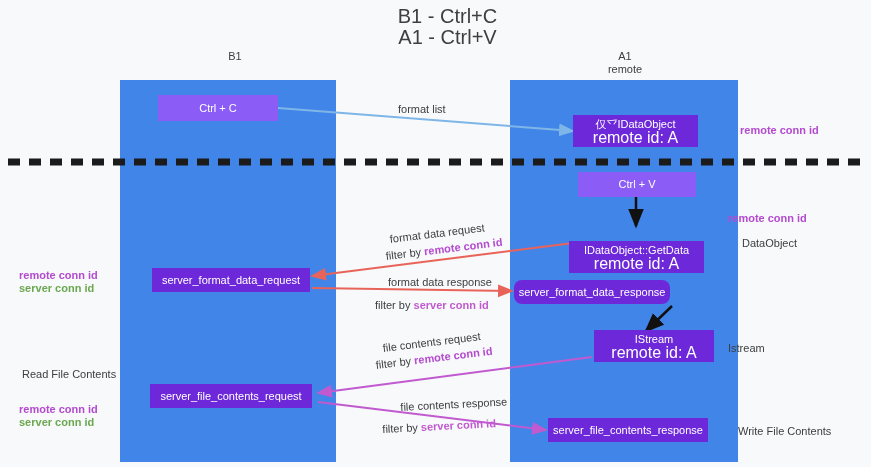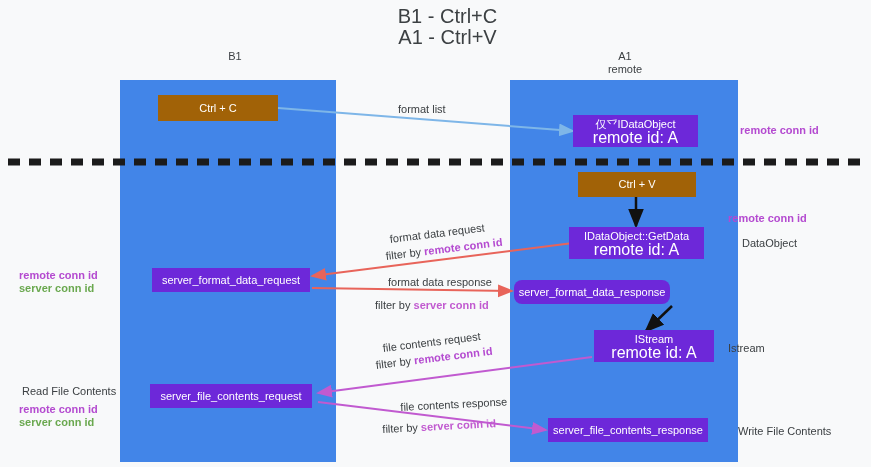--- a/index.html
+++ b/index.html
@@ -16,21 +16,21 @@
   .lane{position:absolute;background:#4285e8;}
   .lane-head{position:absolute;text-align:center;font-size:11px;line-height:13px;color:#3c4043;}
 
   
   .title{position:absolute;left:12px;top:6px;width:871px;text-align:center;font-size:20px;line-height:21px;color:#3c4043;}
 
   
   .box{position:absolute;display:flex;flex-direction:column;align-items:center;justify-content:center;
        color:#fff;font-size:11px;line-height:13px;text-align:center;box-sizing:border-box;padding:2px 4px;}
   .box.orange{background:#6d28d9;}
-  .box.green{background:#a16207;}
+  .box.green{background:#8b5cf6;}
   .box .l2{font-size:16px;}
 
   
   .lbl{position:absolute;font-size:11px;line-height:14px;color:#3c4043;white-space:nowrap;}
   .lbl.purple{color:#b44ad0;font-weight:bold;}
   .lbl.green{color:#6aa84f;font-weight:bold;}
   .rot{transform-origin:0 0;}
   .inline-purple{color:#b44ad0;font-weight:bold;}
   .inline-mag{color:#c15ad0;font-weight:bold;}
 
@@ -97,21 +97,21 @@
 
   <div class="box orange" style="left:573px;top:115px;width:125px;height:32px;">
     <div>仅乊IDataObject</div>
     <div class="l2">remote id: A</div>
   </div>
 
   <div class="box green" style="left:578px;top:172px;width:118px;height:25px;">
     <div>Ctrl + V</div>
   </div>
 
-  <div class="box orange" style="left:569px;top:227px;width:135px;height:32px;">
+  <div class="box orange" style="left:569px;top:241px;width:135px;height:32px;">
     <div>IDataObject::GetData</div>
     <div class="l2">remote id: A</div>
   </div>
 
   <div class="box orange" style="left:152px;top:268px;width:158px;height:24px;">
     <div>server_format_data_request</div>
   </div>
 
   <div class="box orange" style="left:514px;top:280px;width:156px;height:24px;border-radius:8px;">
     <div>server_format_data_response</div>
@@ -154,17 +154,17 @@
 
   <div class="lbl purple" style="left:740px;top:123px;">remote conn id</div>
   <div class="lbl purple" style="left:728px;top:211px;">remote conn id</div>
   <div class="lbl" style="left:728px;top:236px;margin-left:14px;">DataObject</div>
   <div class="lbl" style="left:728px;top:341px;">Istream</div>
   <div class="lbl" style="left:738px;top:424px;">Write File Contents</div>
 
   <div class="lbl purple" style="left:19px;top:268px;">remote conn id</div>
   <div class="lbl green" style="left:19px;top:281px;">server conn id</div>
 
-  <div class="lbl" style="left:22px;top:384px;">Read File Contents</div>
+  <div class="lbl" style="left:22px;top:367px;">Read File Contents</div>
   <div class="lbl purple" style="left:19px;top:402px;">remote conn id</div>
   <div class="lbl green" style="left:19px;top:415px;">server conn id</div>
 
 </div>
 
 </body></html>

